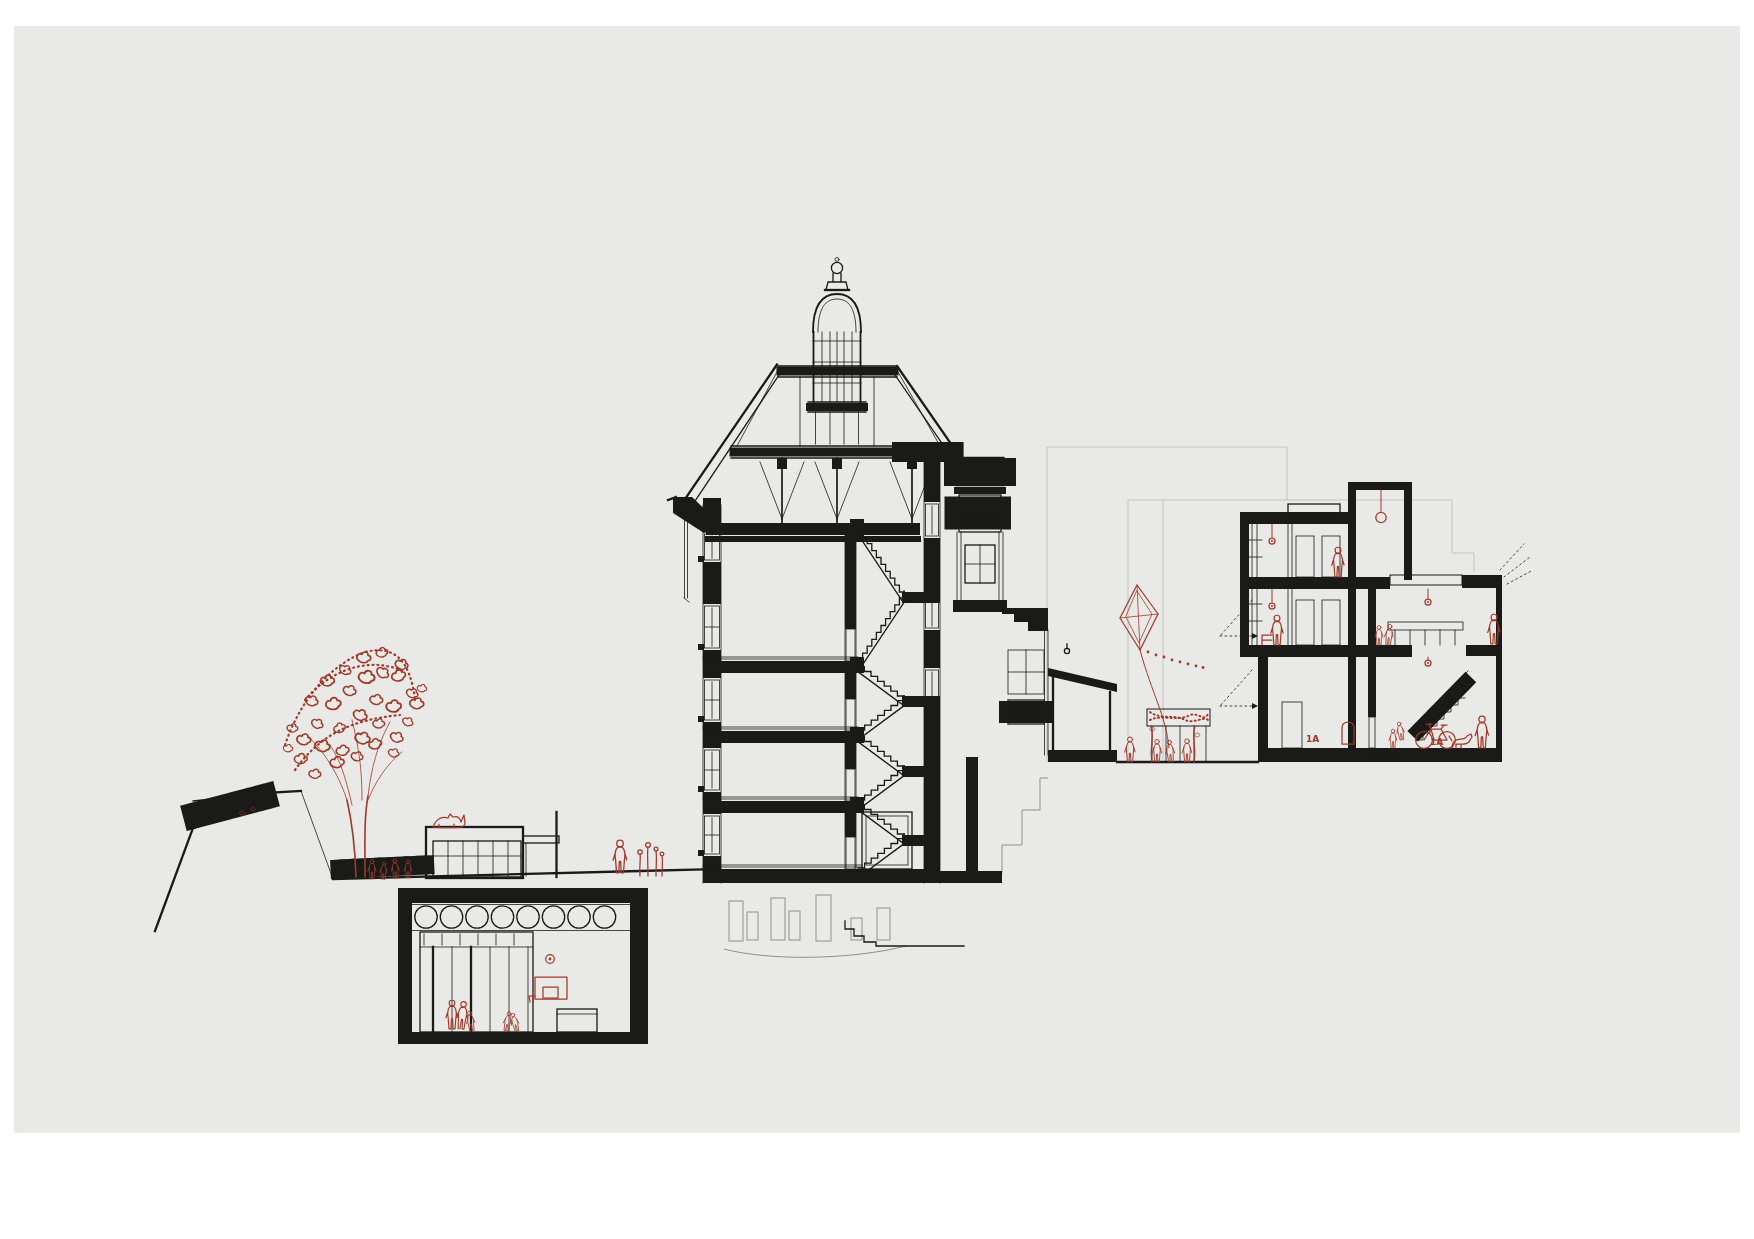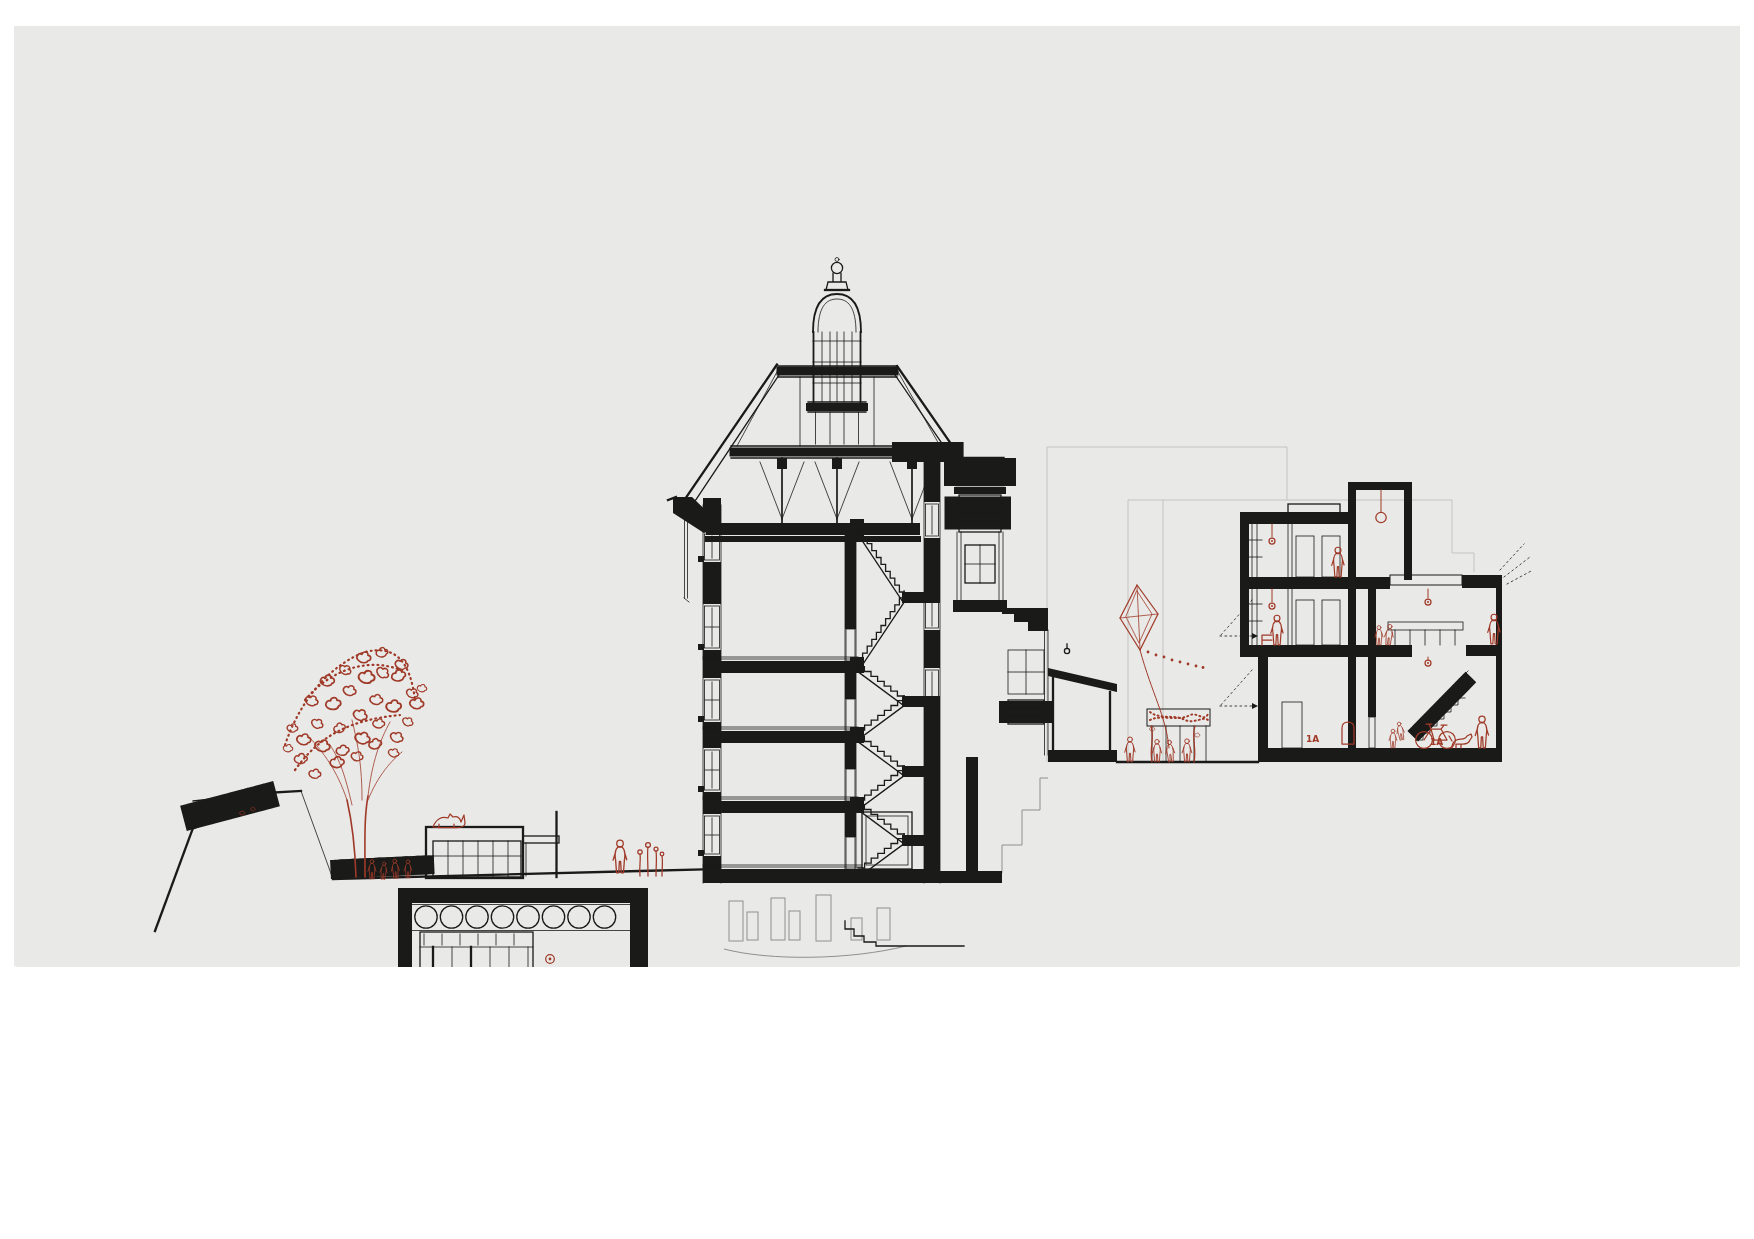--- a/index.html
+++ b/index.html
@@ -1,20 +1,20 @@
 <!DOCTYPE html>
 <html style="--paper: #e9e9e8; --ink: #1a1a18; --red: #a03a28; --faint: #c3c3c1; --gray: #8f8f8d;"><head>
 <meta charset="utf-8">
 <style>
   :root{
     --paper:#e9e9e8; --ink:#1a1a18; --red:#a03a28; --faint:#c3c3c1; --gray:#8f8f8d;
   }
   html,body{margin:0;padding:0;background:#ffffff;}
   body{font-family:"DejaVu Sans",sans-serif;}
-  .stage{position:relative;width:1754px;height:967px;background:#ffffff;overflow:hidden;border-radius:20px;}
+  .stage{position:relative;width:1754px;height:1133px;background:#ffffff;overflow:hidden;border-radius:20px;}
   svg{position:absolute;left:0;top:0;}
   .k{stroke:var(--ink);fill:none;stroke-width:1.3;stroke-linecap:square;}
   .k2{stroke:var(--ink);fill:none;stroke-width:2.3;stroke-linecap:square;}
   .kt{stroke:var(--ink);fill:none;stroke-width:.8;stroke-linecap:square;}
   .b{fill:var(--ink);stroke:none;}
   .r{stroke:var(--red);fill:none;stroke-width:1.25;stroke-linecap:round;stroke-linejoin:round;}
   .rf{fill:var(--red);stroke:none;}
   .g{stroke:var(--gray);fill:none;stroke-width:1;}
   .f{stroke:var(--faint);fill:none;stroke-width:1;}
   .dt{stroke-dasharray:1.6 3.4;}

